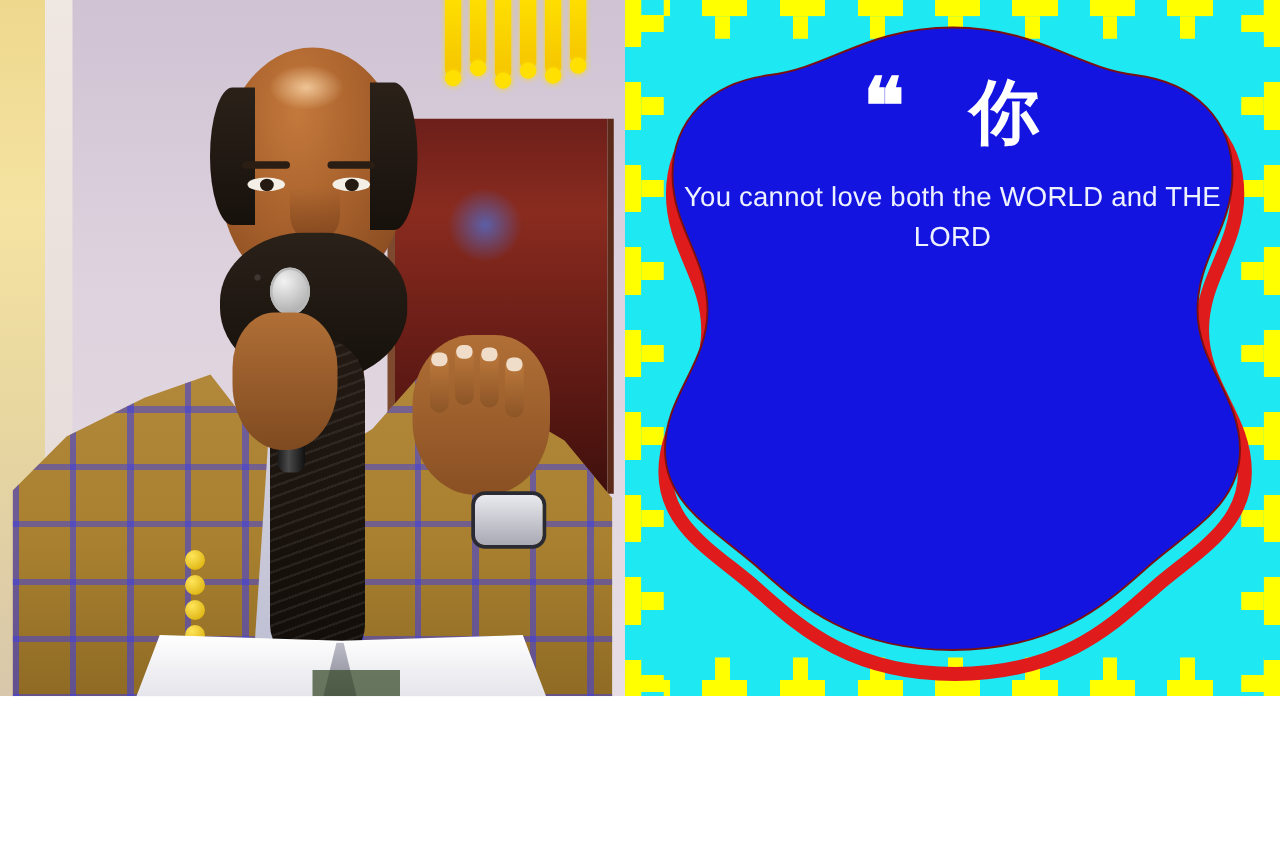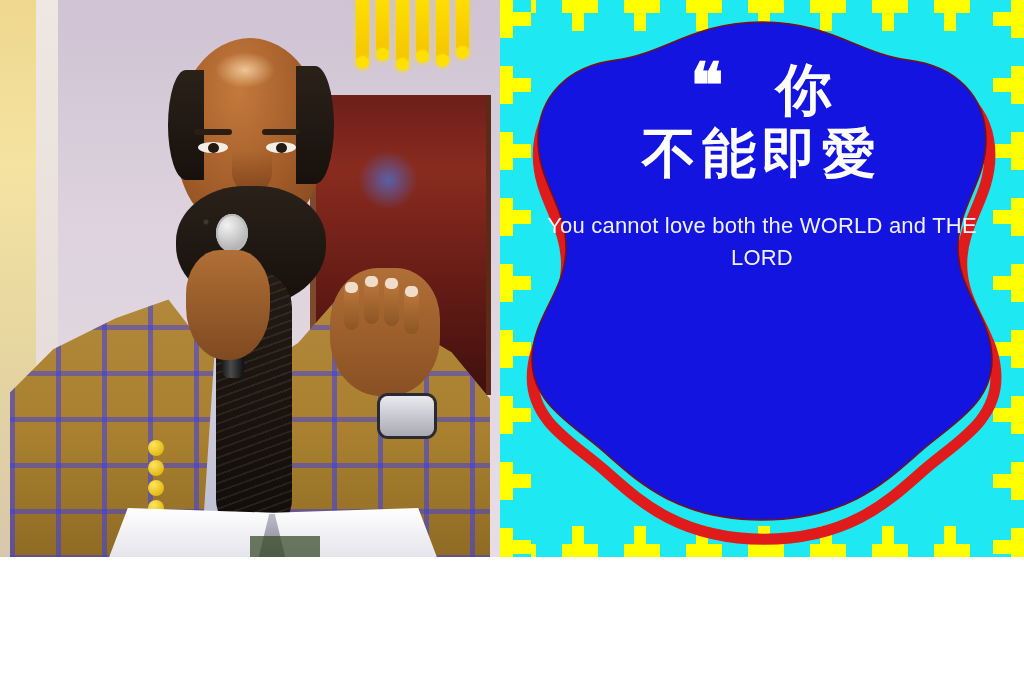--- a/index.html
+++ b/index.html
@@ -273,21 +273,20 @@
                    C38 96 68 66 116 60
                    C164 54 194 22 262 22 Z" fill="#1414e0" stroke="#7a1010" stroke-width="1.5"></path>
         </svg>
       </div>
 
       <div class="blob-content">
         <div class="q-row">
           <span class="q-mark">❝</span>
           <span class="zh1">你</span>
         </div>
-        <div class="zh2">不能即愛</div>
         <div class="en">
           <span class="ln">You cannot love both</span>
           <span class="ln">the WORLD and THE LORD</span>
         </div>
       </div>
     </div>
   </div>
 
   <div class="capbar">
 

